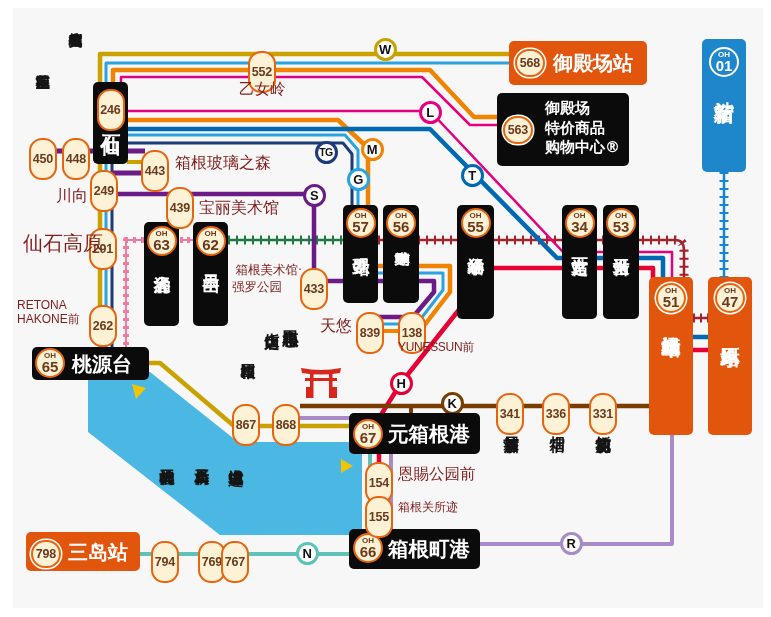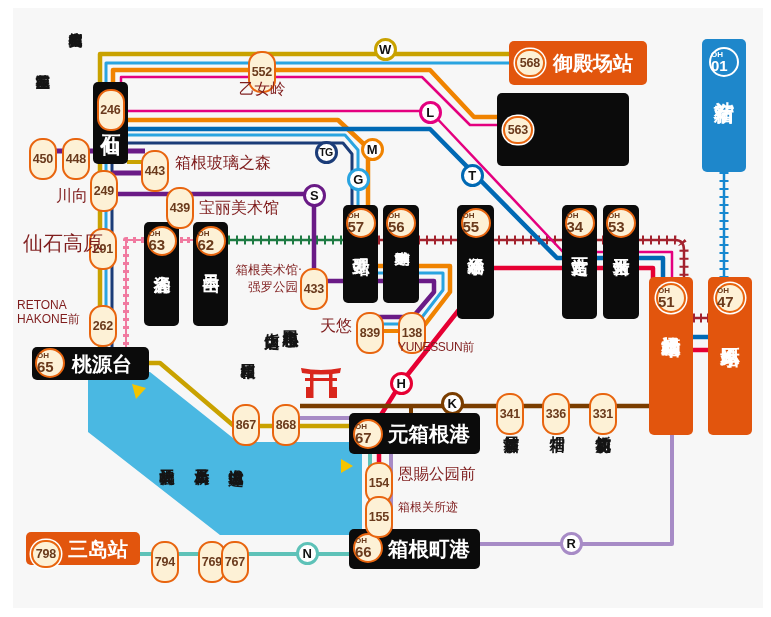--- a/index.html
+++ b/index.html
@@ -2,21 +2,21 @@
 <html><head>
 <meta charset="utf-8">
 <style>
   html,body{margin:0;padding:0;}
   body{width:771px;height:617px;position:relative;overflow:hidden;background:#ffffff;font-family:"DejaVu Sans",sans-serif;}
   .panel{position:absolute;left:13px;top:8px;width:750px;height:600px;background:#f7f7f7;}
   svg.map{position:absolute;left:0;top:0;}
   svg.map path.ln{fill:none;stroke-linejoin:round;stroke-linecap:butt;}
   .stop{position:absolute;width:28px;height:42px;margin-left:-14px;margin-top:-13px;border-radius:13px;background:#fdf1d6;border:2.5px solid #e8650f;box-sizing:border-box;color:#6a3a1c;font-family:"Liberation Sans",sans-serif;font-weight:bold;font-size:12.5px;display:flex;align-items:center;justify-content:center;letter-spacing:-0.2px;}
   .stop.big{width:30px;height:28px;margin-left:-15px;margin-top:-14px;border-radius:14px;box-shadow:0 0 0 1.5px #ffffff;}
-  .oh{position:absolute;width:30px;height:30px;margin-left:-15px;margin-top:-15px;border-radius:50%;background:#fdf1d6;border:2.5px solid #e8650f;box-sizing:border-box;display:flex;flex-direction:column;justify-content:center;color:#6a3a1c;line-height:1;font-family:"Liberation Sans",sans-serif;font-weight:bold;}
+  .oh{position:absolute;width:30px;height:30px;margin-left:-15px;margin-top:-15px;border-radius:50%;background:#fdf1d6;border:2.5px solid #e8650f;box-sizing:border-box;display:flex;flex-direction:column;align-items:center;justify-content:center;color:#6a3a1c;line-height:1;font-family:"Liberation Sans",sans-serif;font-weight:bold;}
   .oh .c{font-size:8px;}
   .oh .n{font-size:15px;margin-top:-1px;}
   .oh.light{box-shadow:0 0 0 1.5px #ffffff;}
   .oh.blue{background:#1e87cb;border-color:#ffffff;color:#ffffff;}
   .box{position:absolute;background:#0b0b0b;border-radius:5px;}
   .box.orange{background:#e2550d;}
   .box.blue{background:#1e87cb;}
   .box .oh,.box .stop{left:50%;}
   .vname{position:absolute;left:50%;transform:translateX(-50%);color:#ffffff;font-weight:bold;writing-mode:vertical-rl;text-orientation:upright;line-height:1.05;white-space:nowrap;}
   .hname{position:absolute;top:50%;transform:translateY(-50%);color:#ffffff;font-weight:bold;white-space:nowrap;line-height:1;}
@@ -226,23 +226,28 @@
   <div class="hname" style="left:39px;font-size:20.5px">箱根町港</div>
 </div>
 
 <div class="box orange" style="left:509px;top:41px;width:138px;height:44px">
   <div class="stop big" style="left:21px;top:22px">568</div>
   <div class="hname" style="left:44px;font-size:20px">御殿场站</div>
 </div>
 
 <div class="box" style="left:497px;top:93px;width:132px;height:73px">
   <div class="stop big" style="left:21px;top:37px">563</div>
-</div>
-
-<div class="box orange" style="left:26px;top:532px;width:114px;height:33px">
+  <div style="position:absolute;left:48px;top:6px;color:#fff;font-weight:bold;font-size:15px;line-height:19.5px;white-space:nowrap">
+    <div>御殿场</div>
+    <div>特价商品</div>
+    <div>购物中心®</div>
+  </div>
+</div>
+
+<div class="box orange" style="left:26px;top:532px;width:114px;height:39px">
   <div class="stop big" style="left:20px;top:22px">798</div>
   <div class="hname" style="left:42px;font-size:20px">三岛站</div>
 </div>
 
 <div class="stop" style="left:43px;top:151px">450</div>
 <div class="vlbl" style="left:43px;top:64px;font-size:14px">湿生花园前</div>
 
 <div class="stop" style="left:76px;top:151px">448</div>
 <div class="vlbl" style="left:76px;top:22px;font-size:13.5px">箱根拉利克美术馆</div>
 
@@ -263,21 +268,21 @@
 
 <div class="stop" style="left:103px;top:318px">262</div>
 <div class="lbl" style="left:17px;top:298px;font-size:12px;line-height:14px;font-family:'Liberation Sans',sans-serif">
   <div>RETONA</div>
   <div>HAKONE前</div>
 </div>
 
 <div class="stop" style="left:314px;top:281px">433</div>
 <div class="lbl" style="left:222px;top:261px;width:80px;text-align:right;font-size:12.5px;line-height:17px">
   <div>箱根美术馆·</div>
-  <div style="padding-right:4px">强罗公园</div>
+  <div style="padding-right:20px">强罗公园</div>
 </div>
 
 <div class="stop" style="left:370px;top:325px">839</div>
 <div class="lbl" style="left:320px;top:318px;font-size:16px">天悠</div>
 
 <div class="stop" style="left:412px;top:325px">138</div>
 <div class="lbl" style="left:398px;top:341px;font-size:12px;font-family:'Liberation Sans',sans-serif;letter-spacing:-0.3px">YUNESSUN前</div>
 
 <div class="stop" style="left:246px;top:417px">867</div>
 <div class="vlbl" style="left:247px;top:352px;font-size:15px">箱根园</div>

